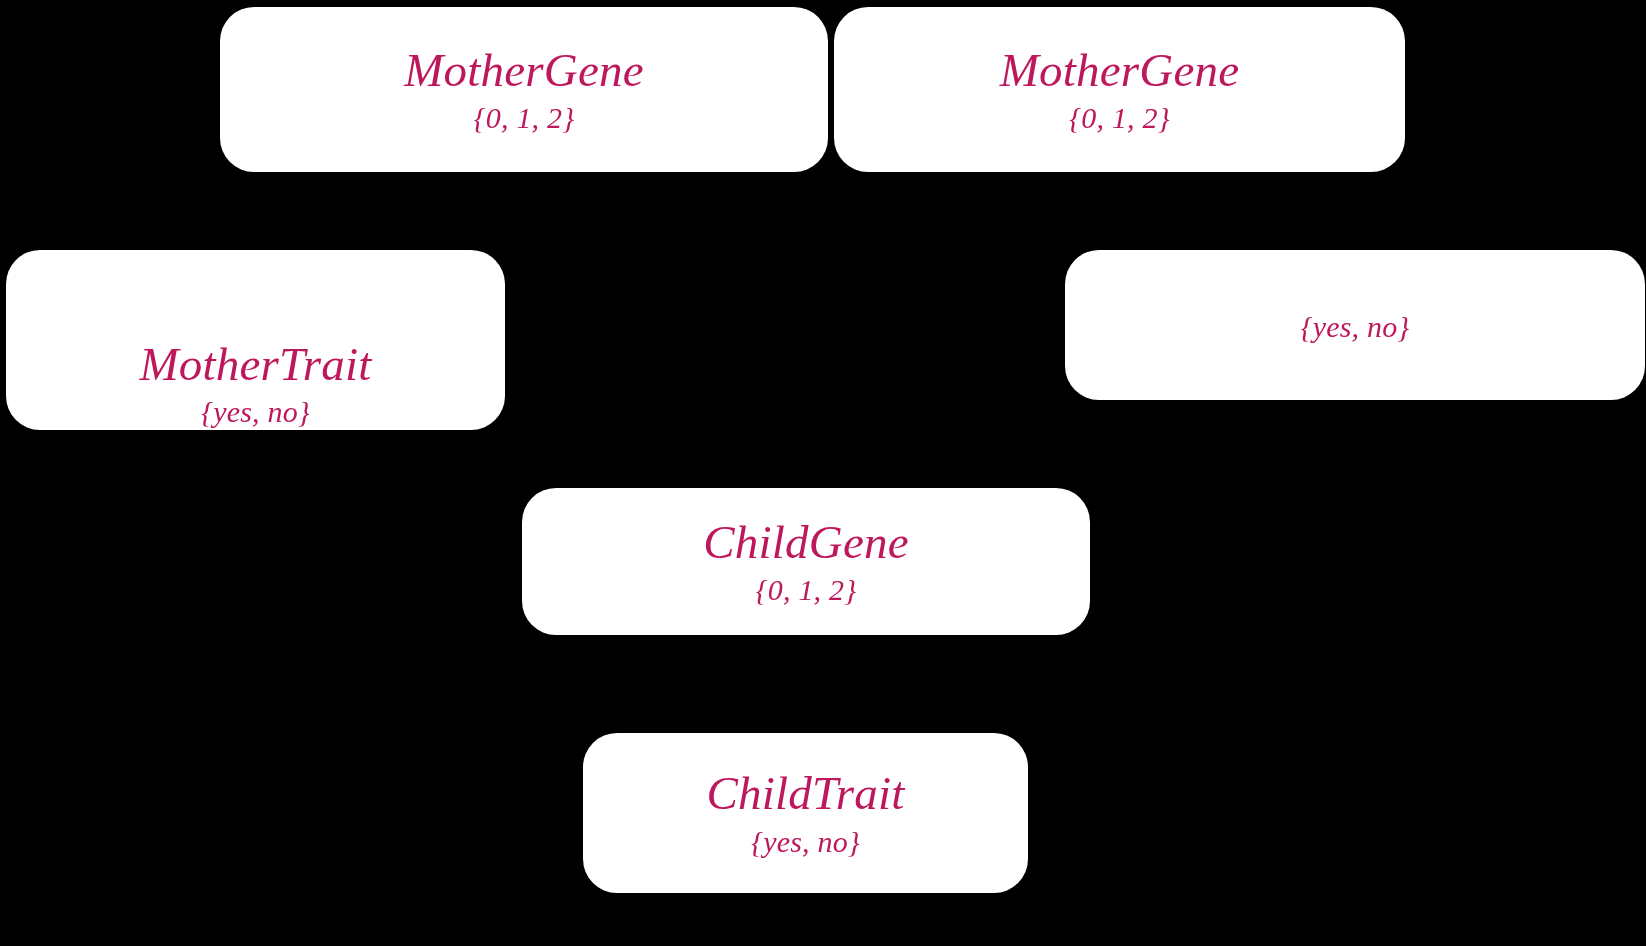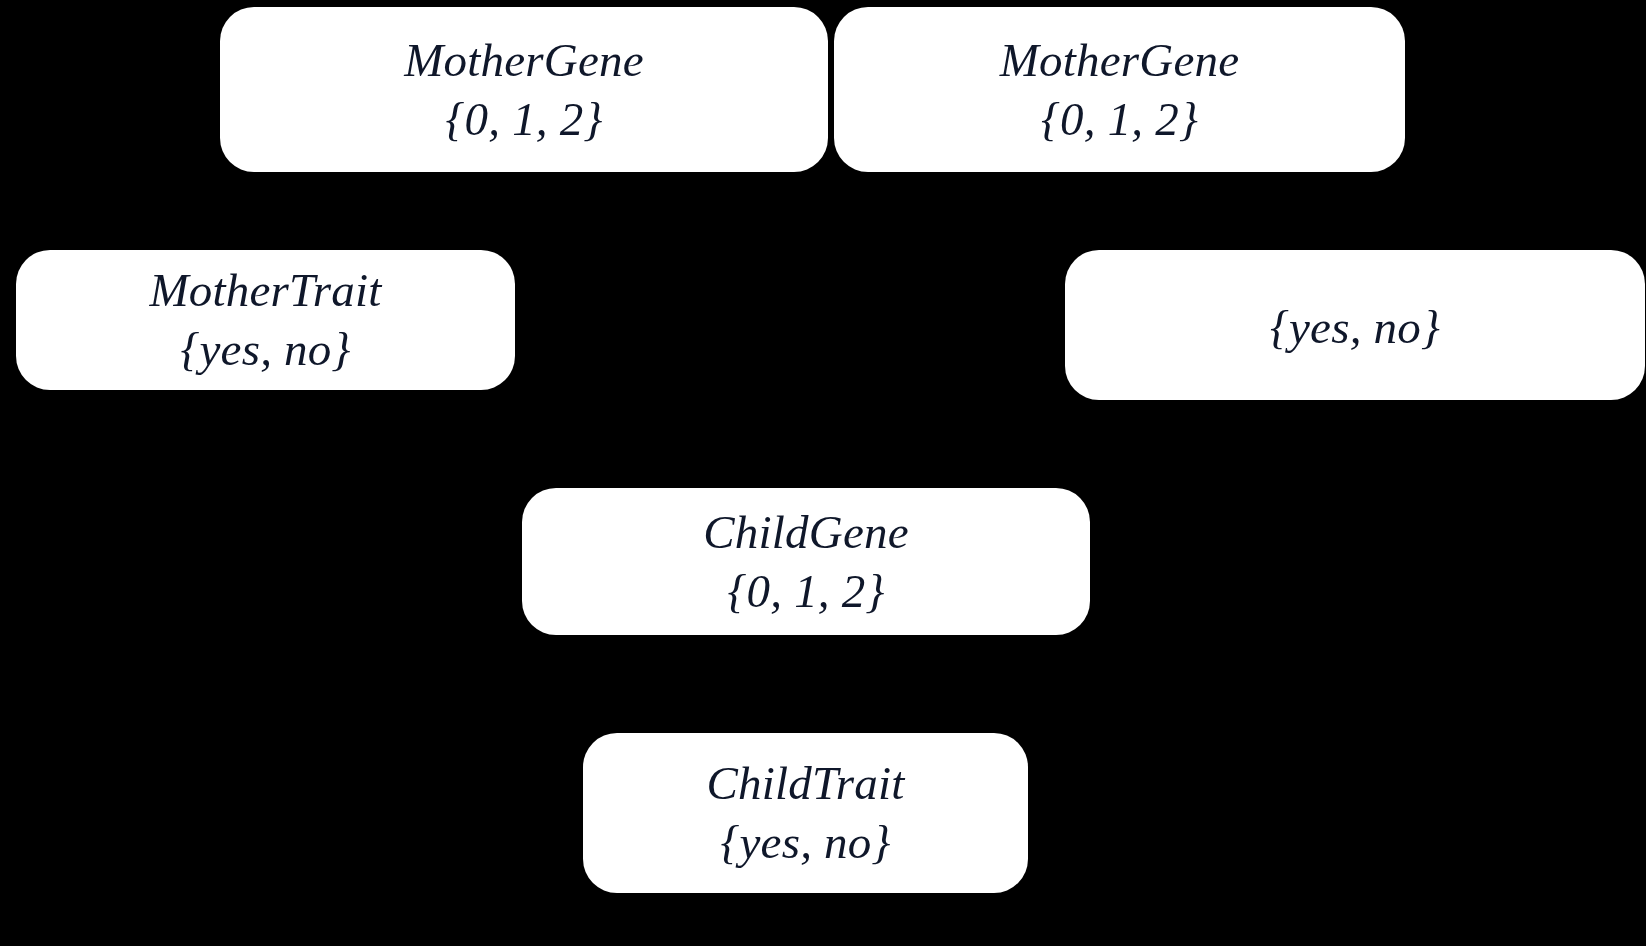--- a/index.html
+++ b/index.html
@@ -17,42 +17,42 @@
   }
   .node {
     position: absolute;
     background: #ffffff;
     border-radius: 34px;
     box-sizing: border-box;
     display: flex;
     flex-direction: column;
     align-items: center;
     justify-content: center;
-    color: #0f172a;
+    color: #be185d;
     font-style: italic;
     line-height: 1.16;
     text-align: center;
     -webkit-font-smoothing: antialiased;
   }
   .node .node-label {
     font-size: 47px;
     letter-spacing: 0.2px;
     white-space: nowrap;
   }
   .node .node-domain {
-    font-size: 47px;
+    font-size: 30px;
     letter-spacing: 0.2px;
     white-space: nowrap;
     margin-top: 4px;
   }
 
   
   #node-mother-gene  { left: 220px;  top: 7px;   width: 608px; height: 165px; }
   #node-father-gene  { left: 834px;  top: 7px;   width: 571px; height: 165px; }
-  #node-mother-trait { left: 16px;    top: 250px; width: 499px; height: 140px; }
+  #node-mother-trait { left: 6px;    top: 250px; width: 499px; height: 180px; justify-content: flex-end; }
   #node-father-trait { left: 1065px; top: 250px; width: 580px; height: 150px; }
   #node-child-gene   { left: 522px;  top: 488px; width: 568px; height: 147px; text-align: center; }
   #node-child-trait  { left: 583px;  top: 733px; width: 445px; height: 160px; font-style: italic; }
 </style>
 </head>
 <body>
 
 <div id="canvas">
 
   <div class="node" id="node-mother-gene">

